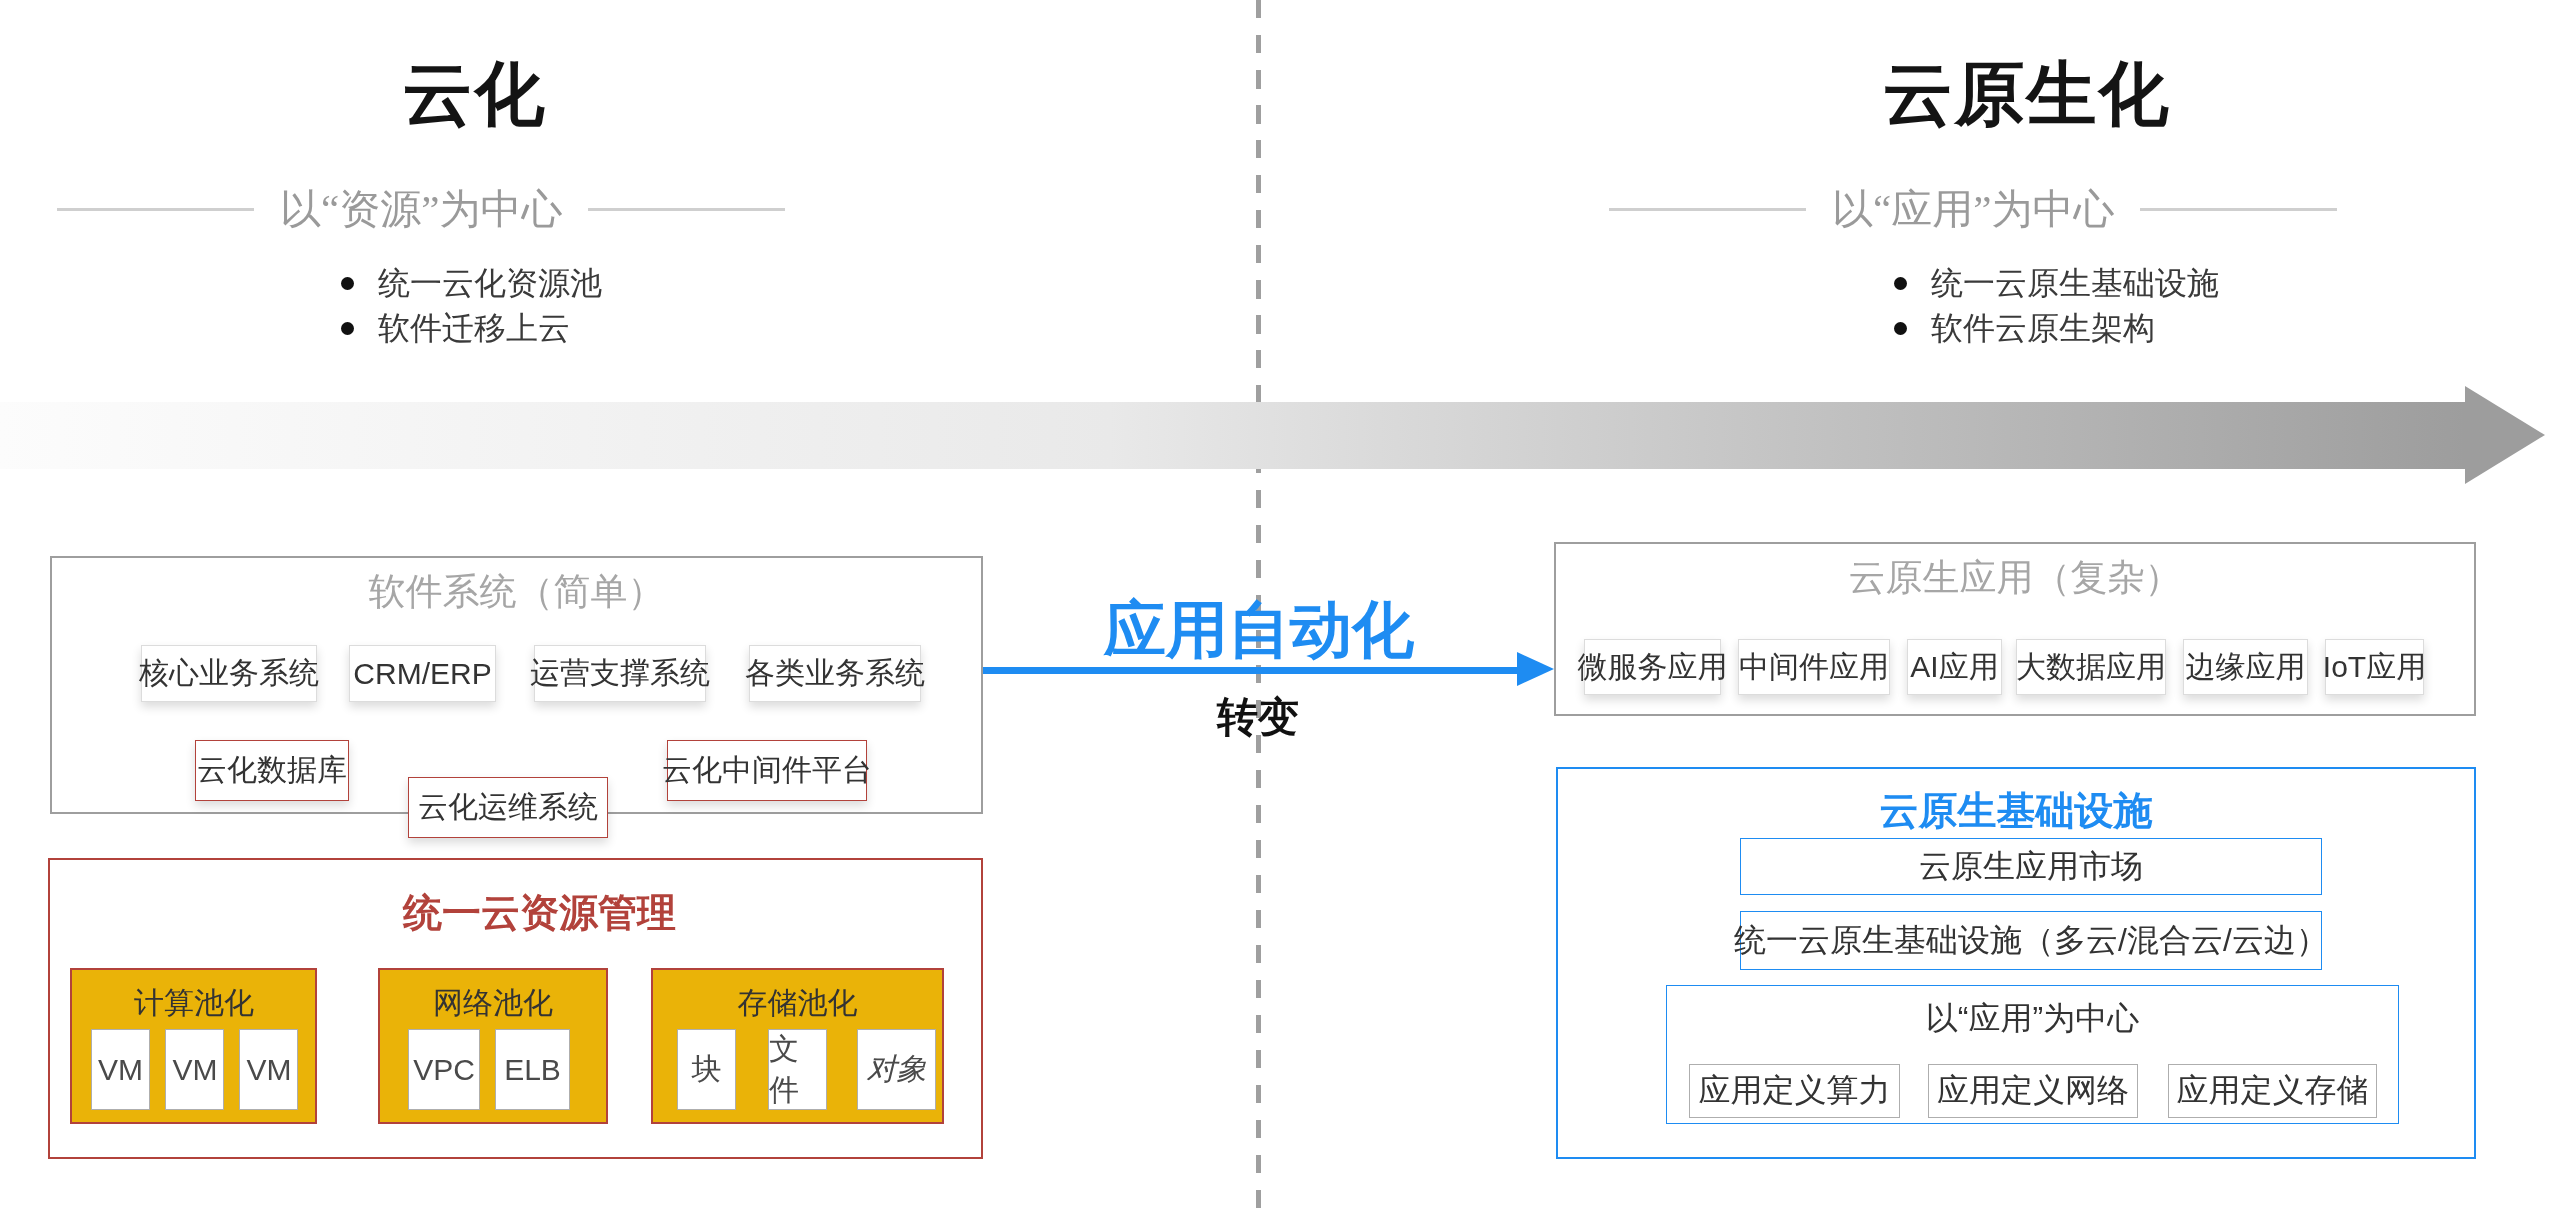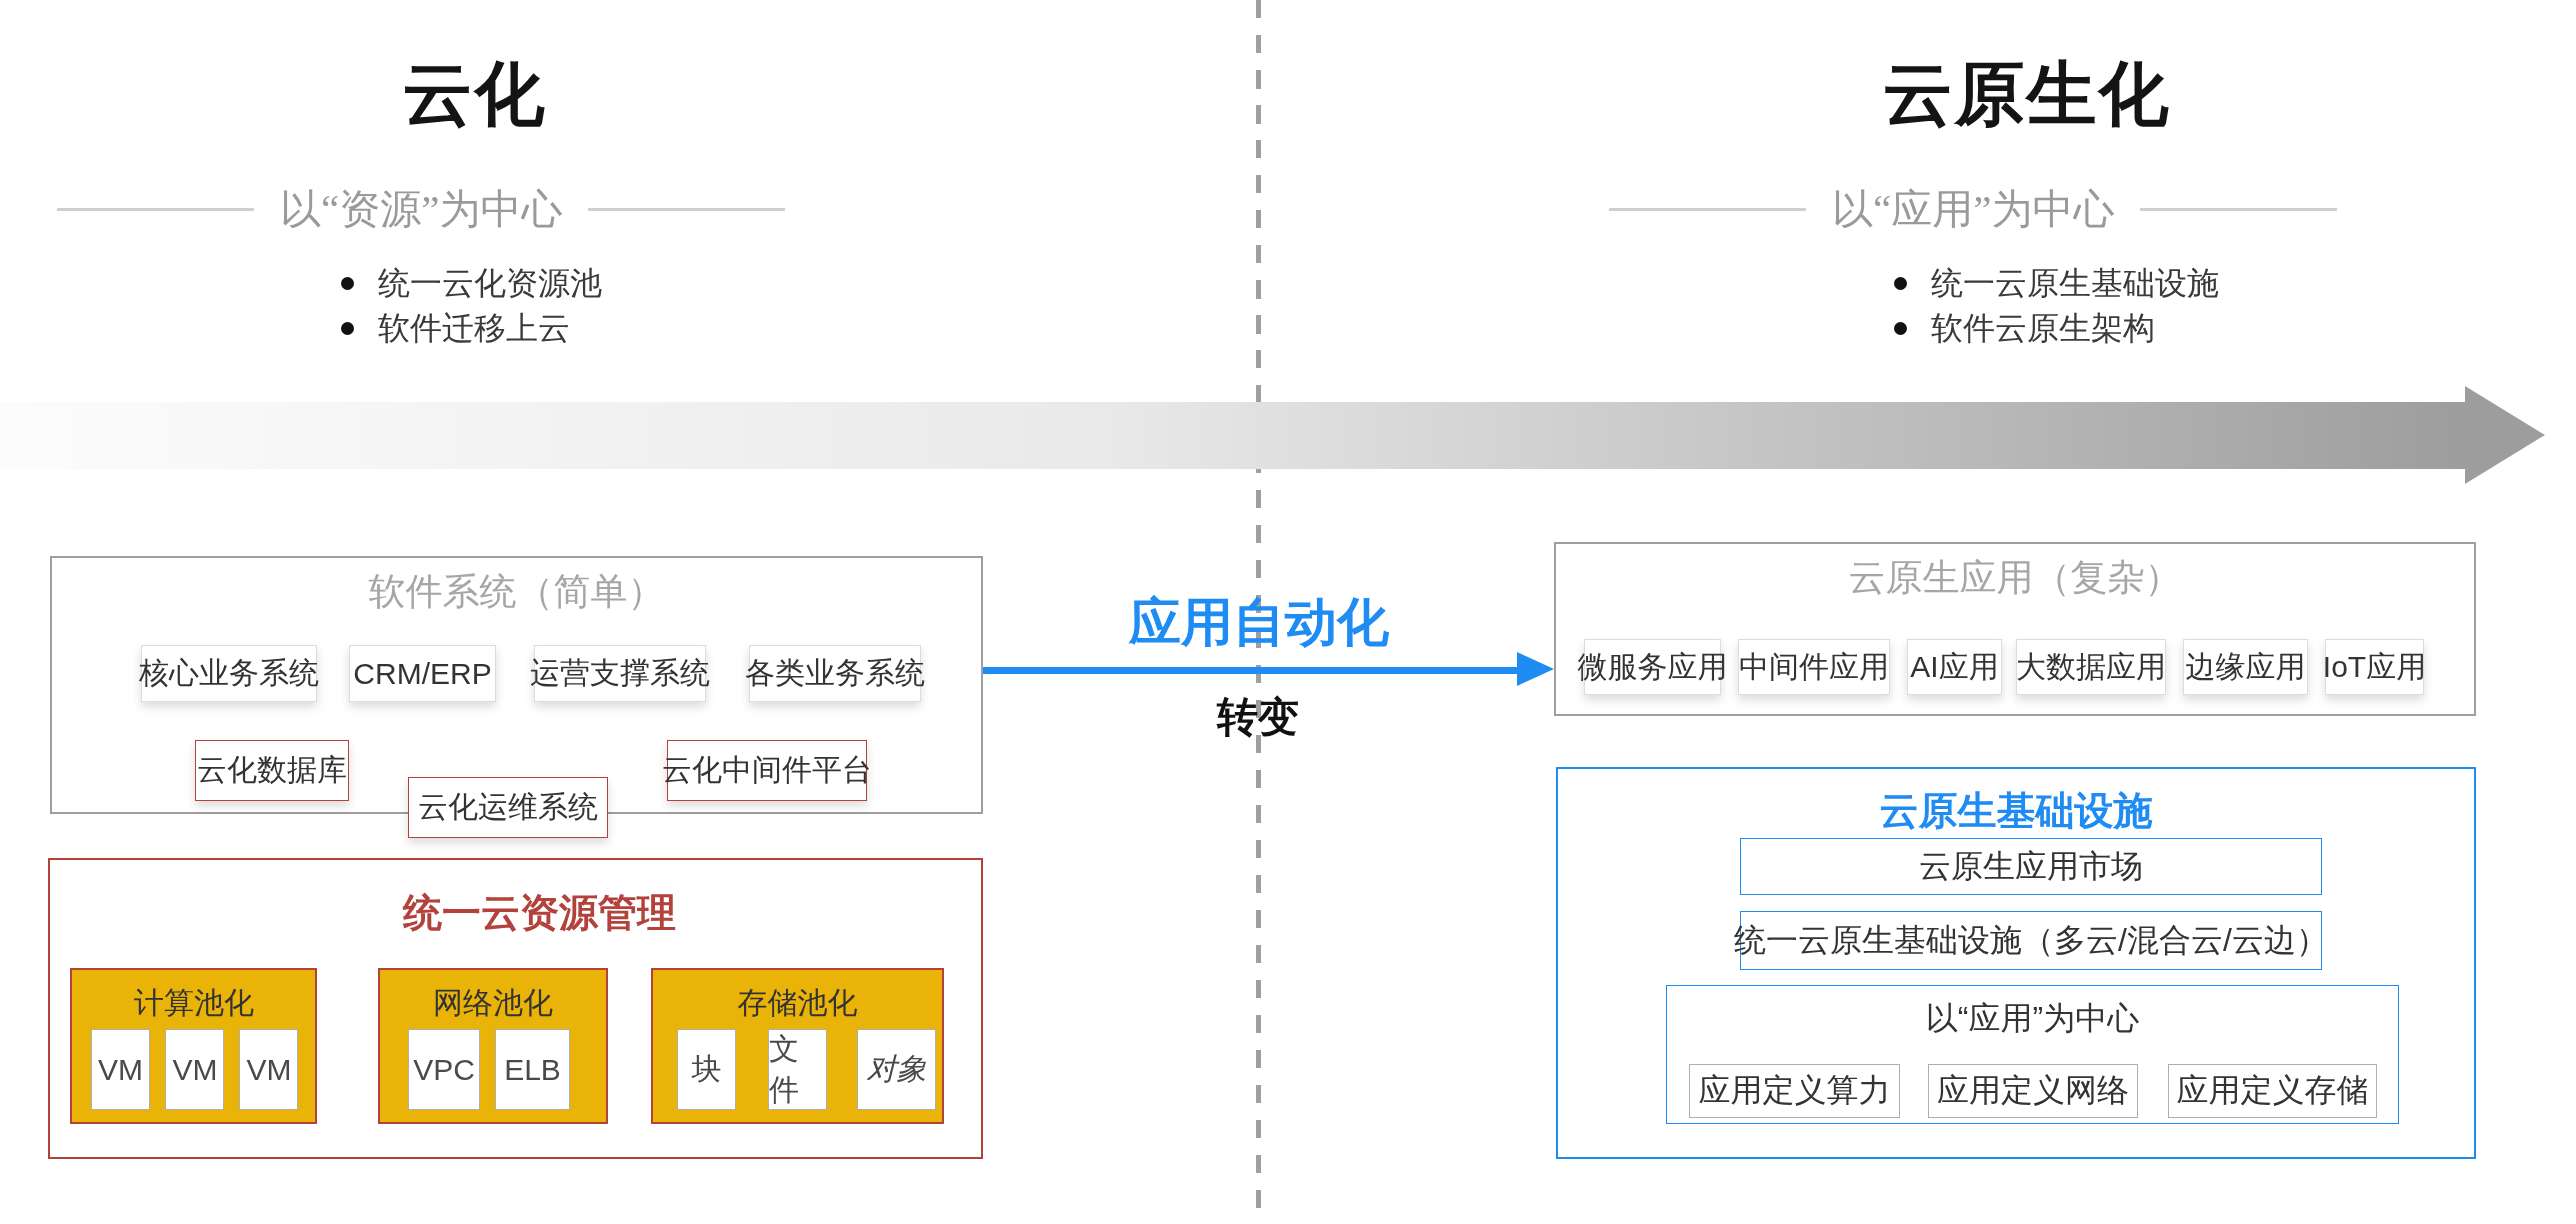--- a/index.html
+++ b/index.html
@@ -60,21 +60,21 @@
     font-size:30px;color:var(--dark);white-space:nowrap;}
   .card.redline{border:1.9px solid var(--red);}
 
   .pool{position:absolute;border:2.8px solid var(--red);background:#eab308;}
   .pool-title{position:absolute;top:13px;left:0;width:100%;text-align:center;font-size:30px;color:var(--dark);white-space:nowrap;}
   .pool-item{position:absolute;border:1.9px solid var(--mid-border);background:#fff;display:flex;align-items:center;justify-content:center;
     font-size:30px;color:#4a4a4a;}
 
   
   .transform-label{position:absolute;left:1027px;top:588px;width:464px;text-align:center;
-    font-size:52px;font-weight:700;color:var(--blue);z-index:3;white-space:nowrap;}
+    font-size:62px;font-weight:700;color:var(--blue);z-index:3;white-space:nowrap;}
   .blue-arrow-line{position:absolute;left:983px;top:667px;width:540px;height:6.5px;background:var(--blue);z-index:3;}
   .blue-arrow-head{position:absolute;left:1517px;top:652px;width:0;height:0;z-index:3;
     border-top:17.6px solid transparent;border-bottom:17.6px solid transparent;border-left:37px solid var(--blue);}
   .transform-sublabel{position:absolute;left:1119px;top:690px;width:278px;text-align:center;
     font-size:41px;font-weight:700;color:#111;z-index:3;background:transparent;white-space:nowrap;}
 
   
   .infra-bar{position:absolute;border:1.9px solid var(--blue);background:#fff;display:flex;align-items:center;justify-content:center;
     font-size:32px;color:var(--dark);white-space:nowrap;}
   .app-center-box{position:absolute;border:1.9px solid var(--blue);background:#fff;}

